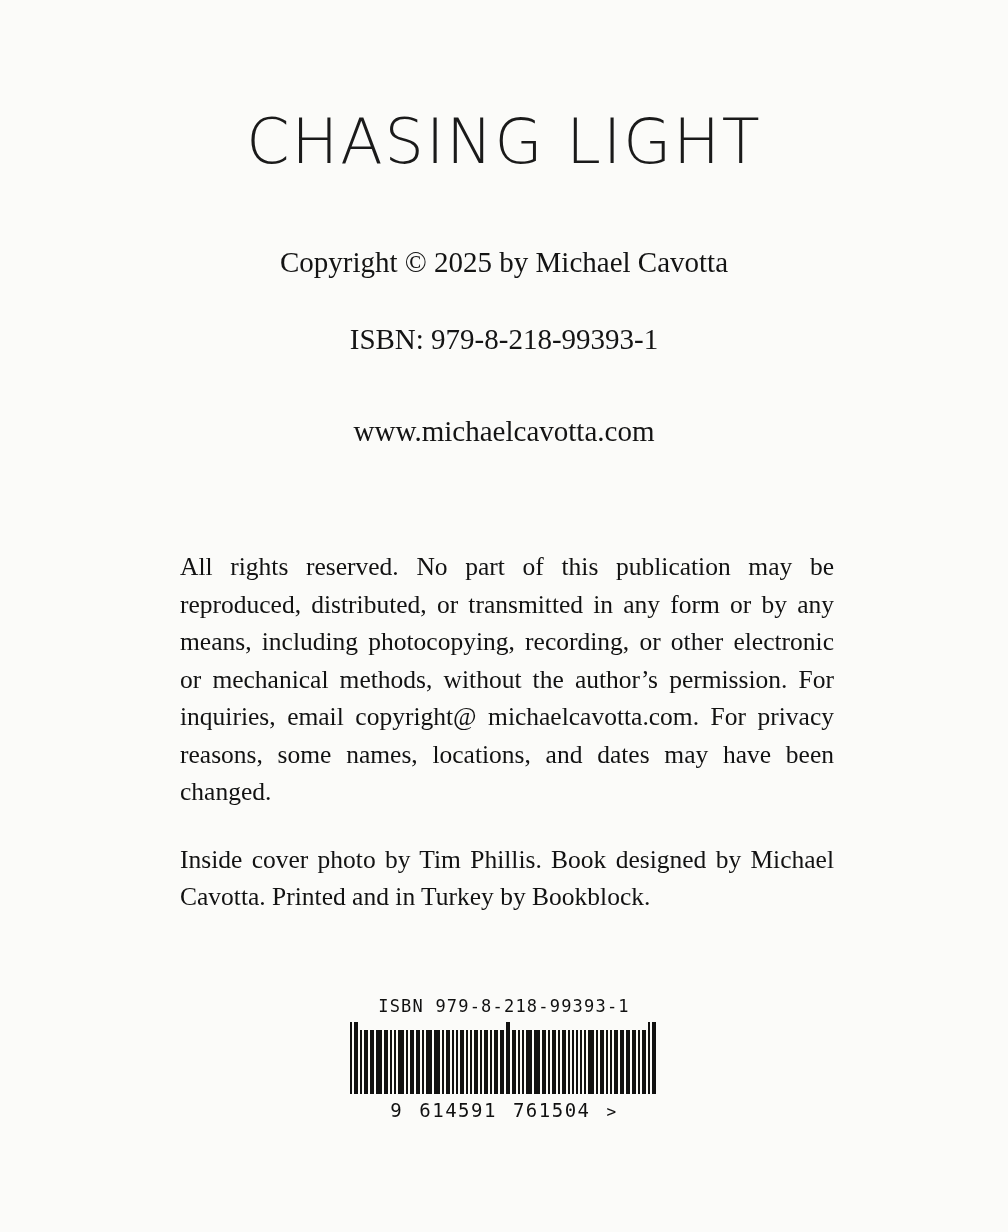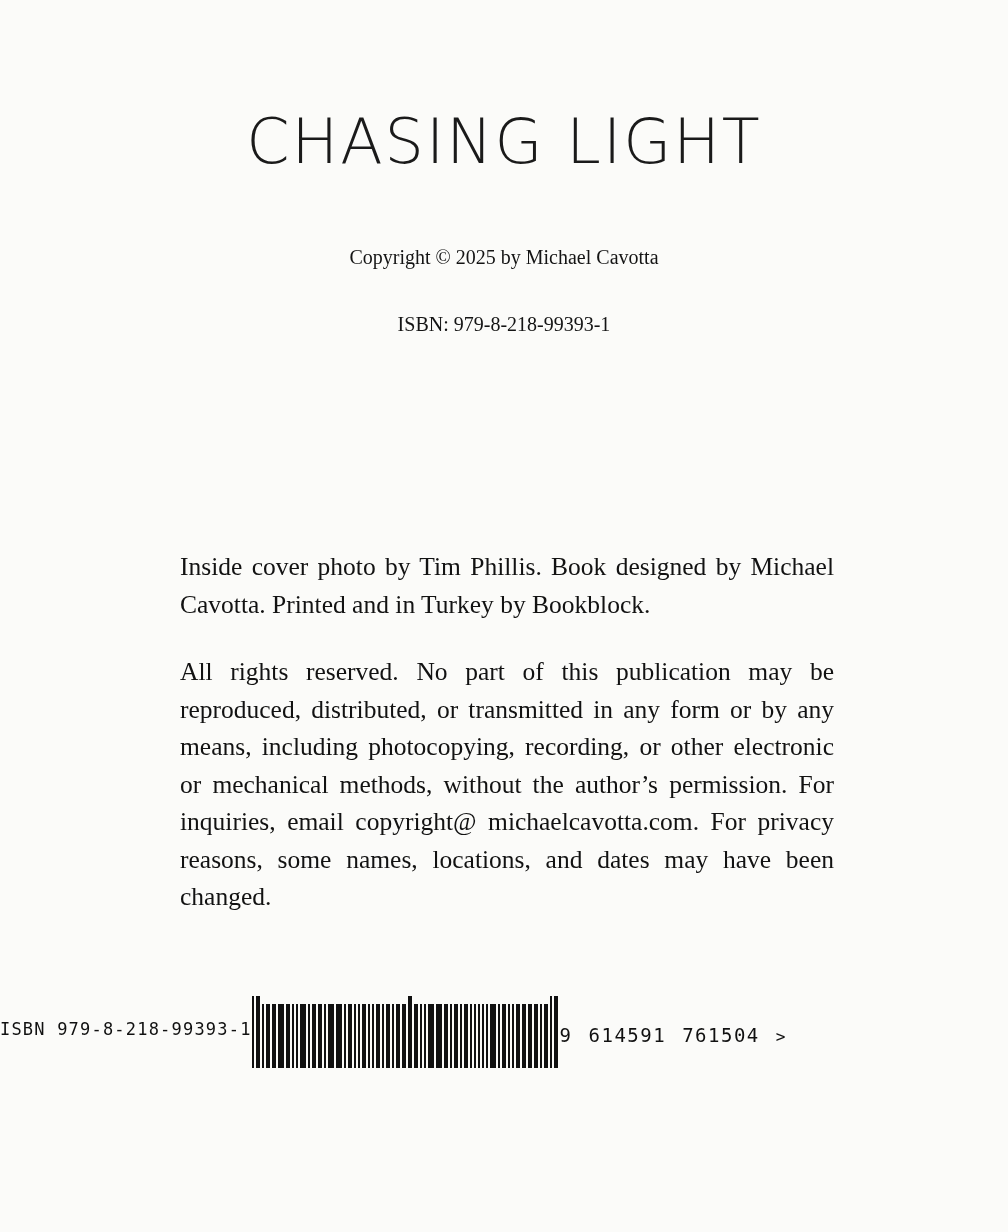--- a/index.html
+++ b/index.html
@@ -39,21 +39,21 @@
 
   .meta-block {
     position: absolute;
     top: 246px;
     left: 0;
     width: 1008px;
     text-align: center;
   }
   .meta-line {
     font-family: "Liberation Serif", serif;
-    font-size: 20px;
+    font-size: 29px;
     color: #141414;
     line-height: 1.15;
   }
   .meta-line.copyright { margin-bottom: 44px; }
   .meta-line.isbn { margin-bottom: 58px; }
   .meta-line.website { margin-bottom: 0; }
 
   .body-block {
     position: absolute;
     top: 548px;
@@ -70,21 +70,21 @@
     margin: 0 0 30px 0;
   }
   .body-par:last-child { margin-bottom: 0; }
 
   .barcode-area {
     position: absolute;
     top: 996px;
     left: 0;
     width: 1008px;
     display: flex;
-    flex-direction: row;
+    flex-direction: column;
     align-items: center;
   }
   .barcode-caption {
     font-family: "DejaVu Sans Mono", monospace;
     font-size: 17px;
     letter-spacing: 1.2px;
     color: #111;
     margin-bottom: 6px;
   }
   .bars {
@@ -109,25 +109,26 @@
 </head>
 <body>
 
 <div class="page">
 
   <div class="title">CHASING LIGHT</div>
 
   <div class="meta-block">
     <div class="meta-line copyright">Copyright © 2025 by Michael Cavotta</div>
     <div class="meta-line isbn">ISBN: 979-8-218-99393-1</div>
+    <div class="meta-line website">www.michaelcavotta.com</div>
   </div>
 
   <div class="body-block">
+    <p class="body-par">All rights reserved. No part of this publication may be reproduced, distributed, or transmitted in any form or by any means, including photocopying, recording, or other electronic or mechanical methods, without the author’s permission. For inquiries, email copyright@ michaelcavotta.com. For privacy reasons, some names, locations, and dates may have been changed.</p>
     <p class="body-par">Inside cover photo by Tim Phillis. Book designed by Michael Cavotta. Printed and in Turkey by Bookblock.</p>
-    <p class="body-par">All rights reserved. No part of this publication may be reproduced, distributed, or transmitted in any form or by any means, including photocopying, recording, or other electronic or mechanical methods, without the author’s permission. For inquiries, email copyright@ michaelcavotta.com. For privacy reasons, some names, locations, and dates may have been changed.</p>
   </div>
 
   <div class="barcode-area">
     <div class="barcode-caption">ISBN 979-8-218-99393-1</div>
     <div class="bars" id="bars">
         <span class="bar" style="width: 2px; height: 72px;"></span>
         <span class="bar" style="width: 4px; height: 72px;"></span>
         <span class="bar" style="width: 2px; height: 64px;"></span>
         <span class="bar" style="width: 4px; height: 64px;"></span>
         <span class="bar" style="width: 4px; height: 64px;"></span>

